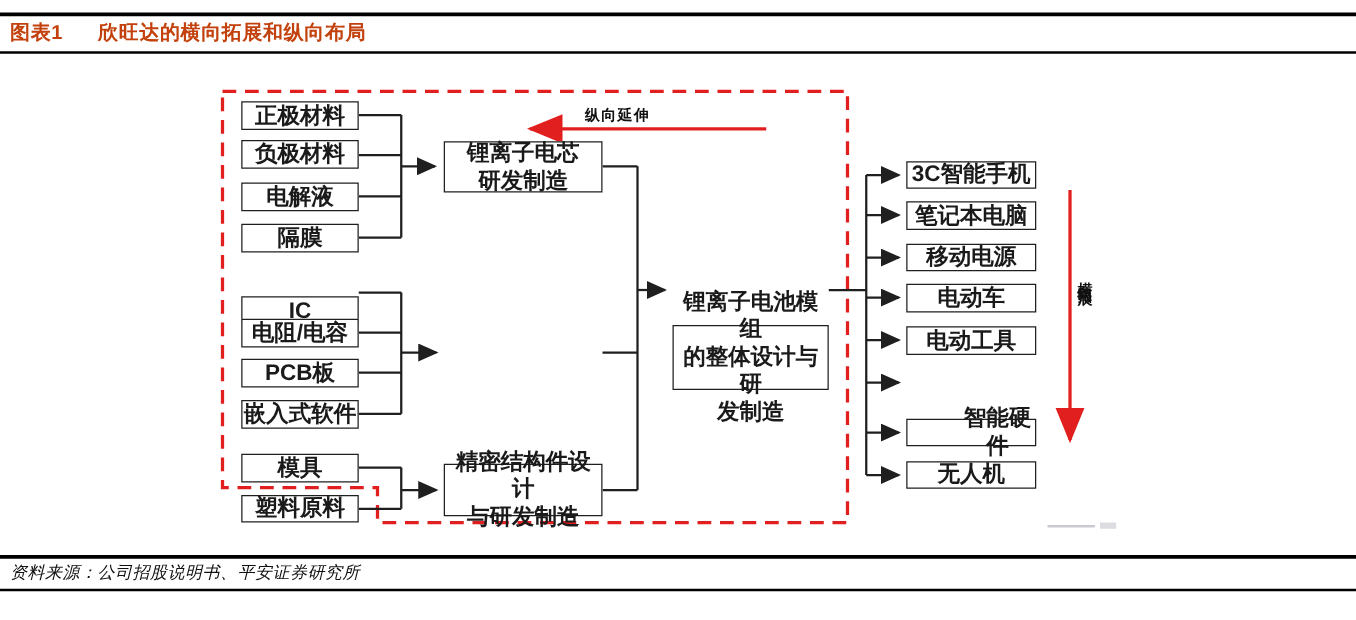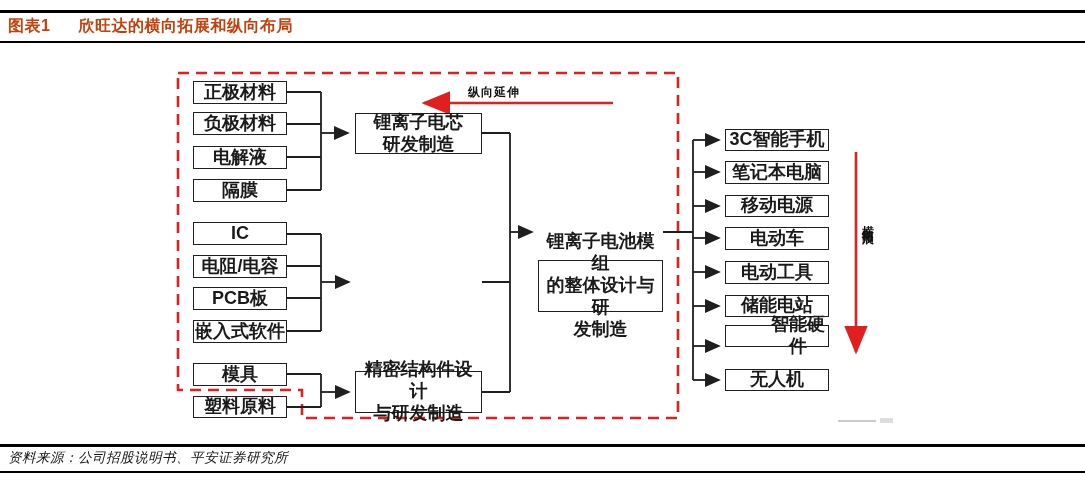--- a/index.html
+++ b/index.html
@@ -46,21 +46,21 @@
     font-weight: bold; font-size: 18px; line-height: 1.22;
     color: #1a1a1a;
     white-space: pre-line;
   }
   
   .in { left: 193px; width: 94px; height: 23px; }
   .n-cathode   { top: 81px; }
   .n-anode     { top: 112px; }
   .n-electro   { top: 146px; }
   .n-separator { top: 179px; }
-  .n-ic        { top: 222px; }
+  .n-ic        { top: 237px; }
   .n-rescap    { top: 255px; }
   .n-pcb       { top: 287px; }
   .n-embedded  { top: 320px; }
   .n-mold      { top: 363px; }
   .n-plastic   { top: 396px; height: 22px; }
 
   
   .proc { left: 355px; width: 127px; }
   .n-cell      { top: 113px; height: 41px; }
   .n-bms       { top: 261px; height: 42px; }
@@ -70,21 +70,21 @@
   .n-module { left: 538px; top: 216px; width: 125px; height: 52px; margin-top: 44px; }
 
   
   .app { left: 725px; width: 104px; height: 22px; }
   .n-phone   { top: 129px; }
   .n-laptop  { top: 161px; height: 23px; }
   .n-pbank   { top: 195px; }
   .n-ev      { top: 227px; height: 23px; }
   .n-ptool   { top: 261px; height: 23px; }
   .n-storage { top: 295px; }
-  .n-smart   { top: 325px; padding-left: 42px; }
+  .n-smart   { top: 335px; padding-left: 42px; }
   .n-drone   { top: 369px; }
 
   .arrow-label {
     position: absolute; font-weight: bold; color: #111;
     font-size: 12px; letter-spacing: 1px;
   }
   .label-vertical-ext { top: 84px; left: 468px; }
   .label-horizontal-exp {
     top: 215px; left: 862px;
     writing-mode: vertical-rl; text-orientation: upright;
@@ -171,21 +171,20 @@
 
   <div class="node n-module">锂离子电池模组
 的整体设计与研
 发制造</div>
 
   <div class="node app n-phone">3C智能手机</div>
   <div class="node app n-laptop">笔记本电脑</div>
   <div class="node app n-pbank">移动电源</div>
   <div class="node app n-ev">电动车</div>
   <div class="node app n-ptool">电动工具</div>
-  <div class="node app n-storage">储能电站</div>
   <div class="node app n-smart">智能硬件</div>
   <div class="node app n-drone">无人机</div>
 
   <div class="wm-remnant">
     <div class="wm-a"></div>
     <div class="wm-b"></div>
   </div>
 
   <div class="rule rule-footer-top"></div>
   <div class="footer-source">资料来源：公司招股说明书、平安证券研究所</div>

